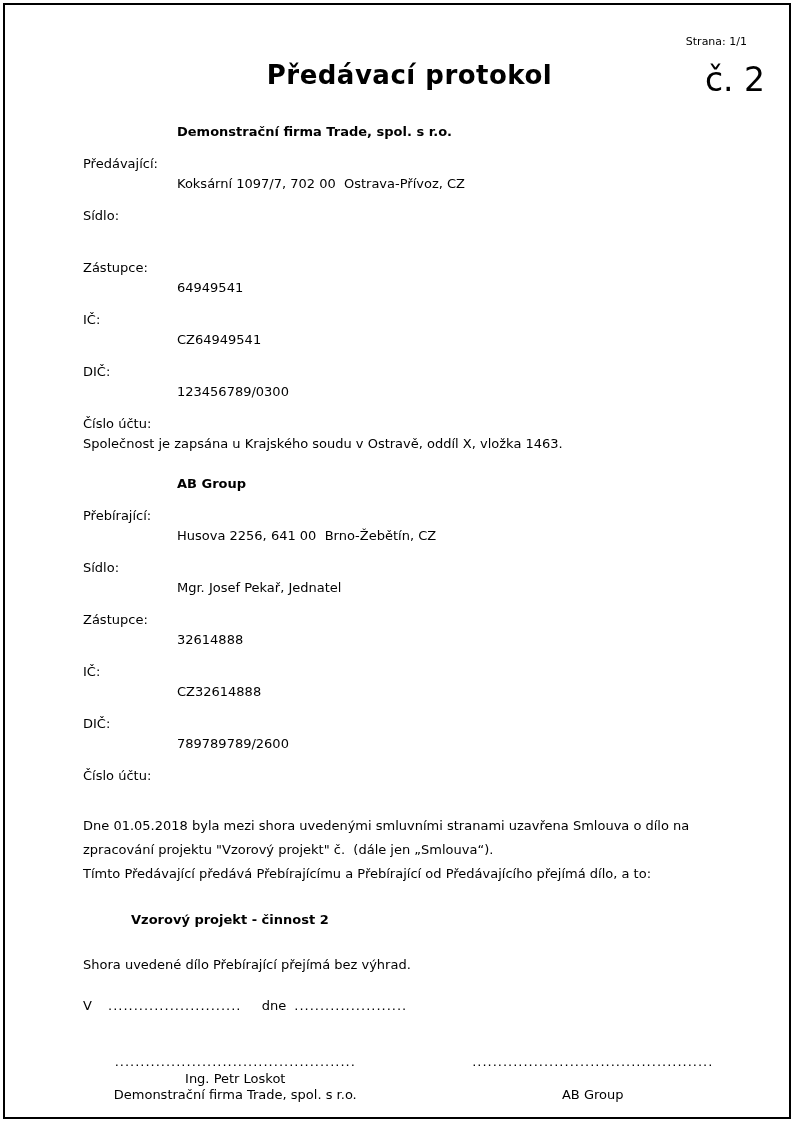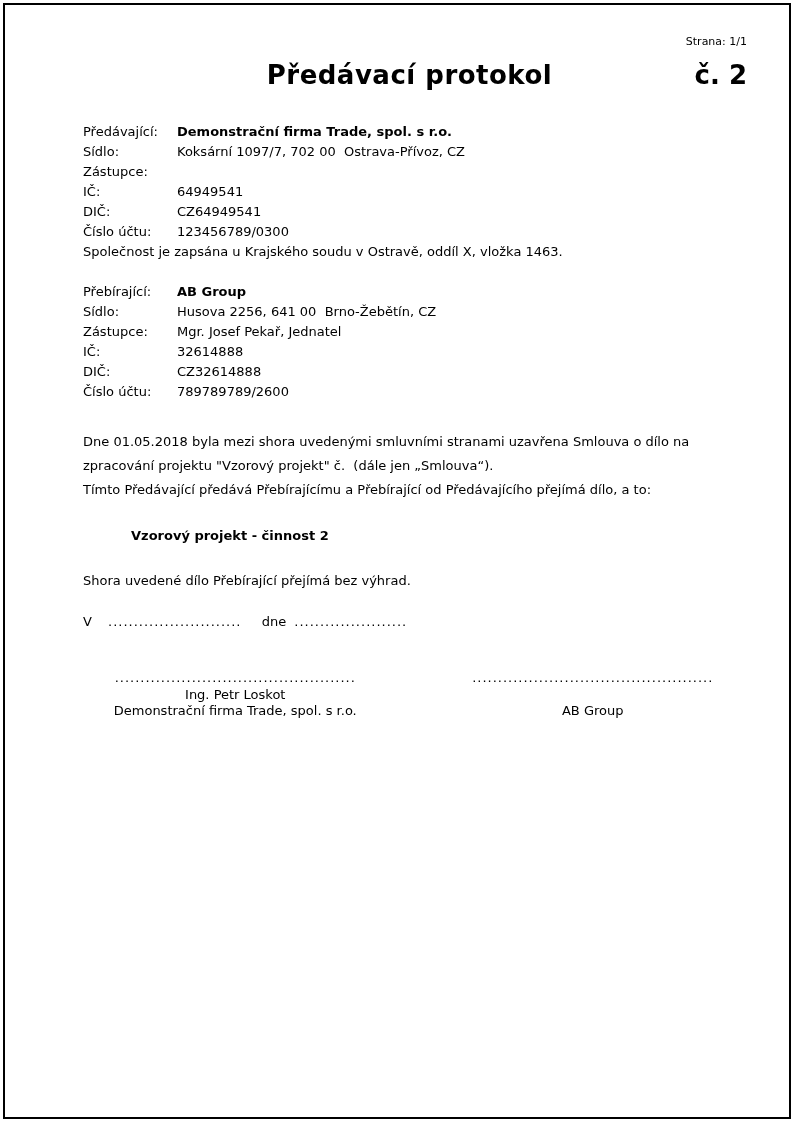--- a/index.html
+++ b/index.html
@@ -35,39 +35,40 @@
   }
   .doc-title {
     display: block;
     text-align: center;
     font-size: 26px;
     font-weight: bold;
     letter-spacing: 0.5px;
   }
   .doc-number {
     position: absolute;
-    right: 42px;
+    right: 24px;
     top: 0;
-    font-size: 26px;
-    font-weight: bold;
+    font-size: 33px;
+    font-weight: normal;
   }
   .content {
     margin: 0 44px 0 78px;
     font-size: 13px;
   }
   .party { margin-top: 0; }
   .party.first { margin-top: 26px; }
   .party.second { margin-top: 20px; }
   .row {
     display: flex;
     line-height: 20px;
   }
   .lbl {
     width: 94px;
     flex-shrink: 0;
+    margin-top: 32px;
   }
   .val { white-space: pre-wrap; }
   .val.bold { font-weight: bold; }
   .note {
     line-height: 20px;
     white-space: pre-wrap;
   }
   .paragraph {
     margin-top: 28px;
     line-height: 24px;

